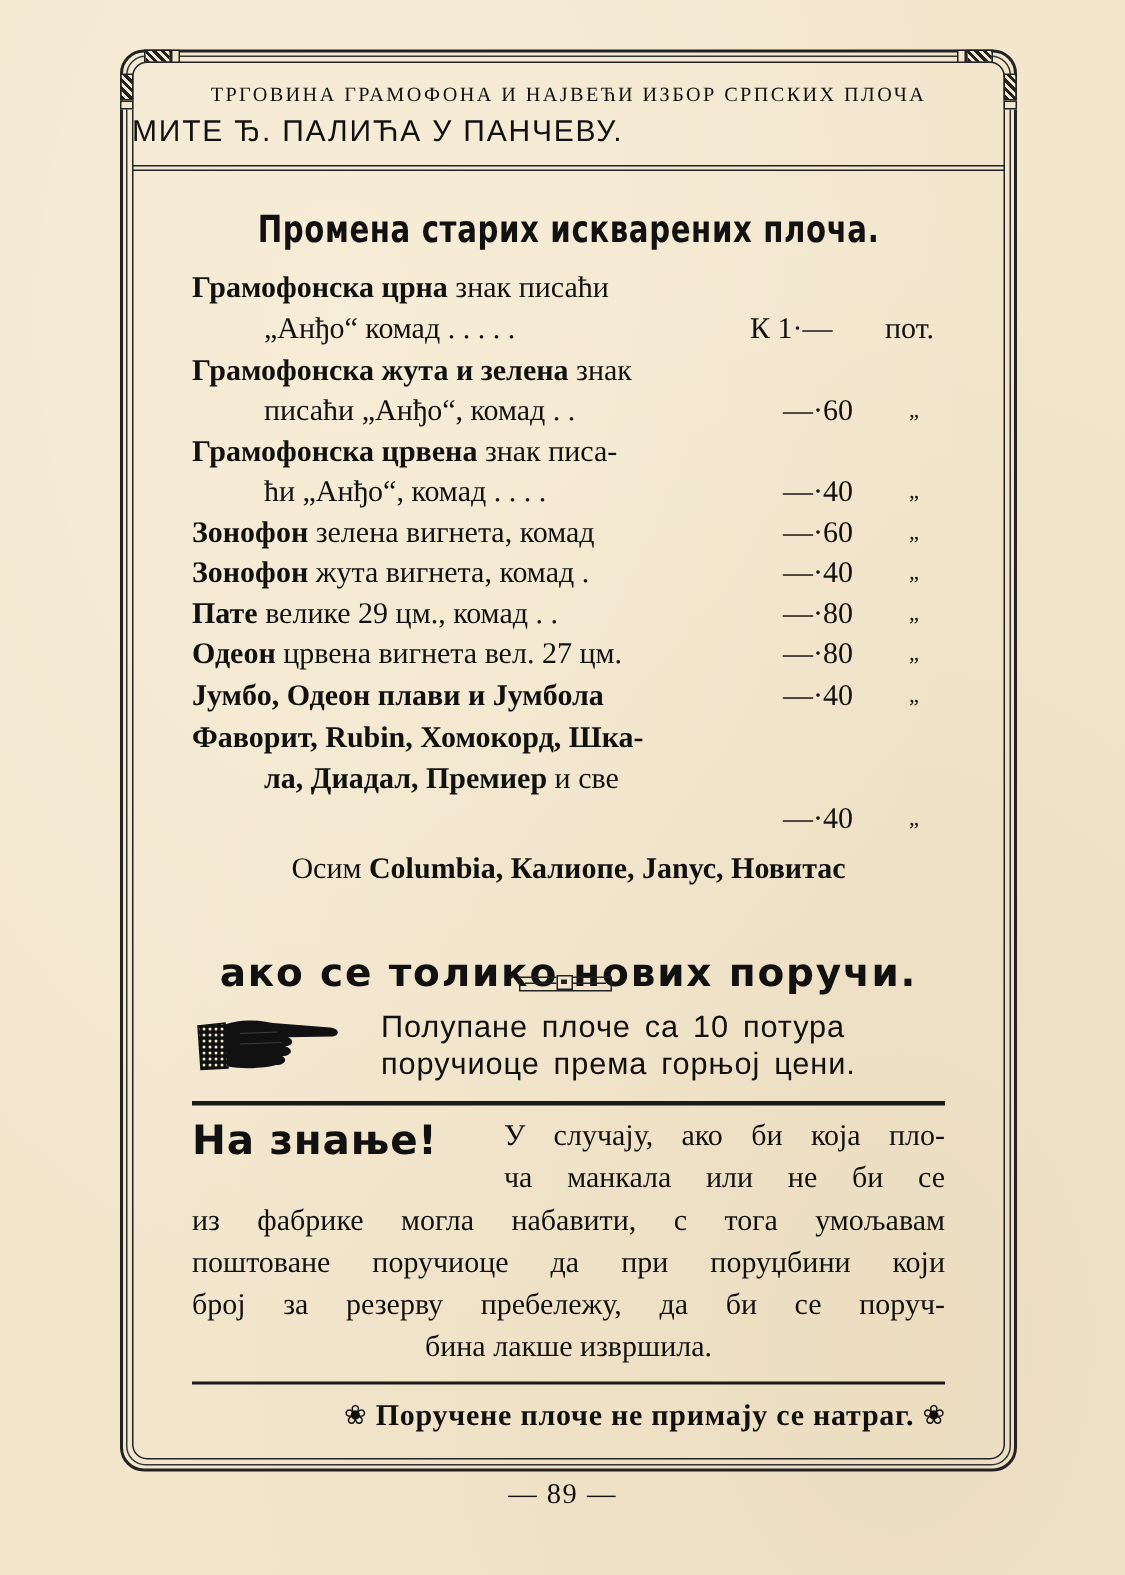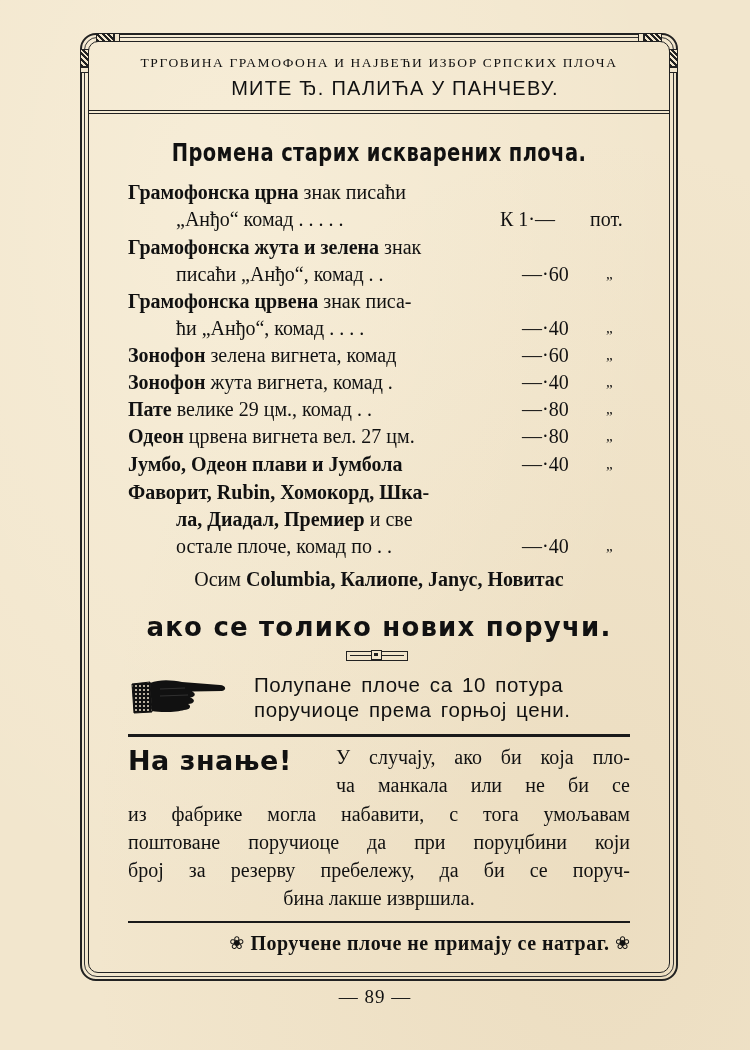--- a/index.html
+++ b/index.html
@@ -69,25 +69,23 @@
     left: 88px; width: 582px;
     top: 55px;
     text-align: center;
     font-size: 13.5px;
     letter-spacing: 1.6px;
   }
   .hdr-line2 {
     position: absolute;
     left: 88px; width: 582px;
     top: 77px;
-    text-align: center;
     font-family: "Liberation Sans", "DejaVu Sans", sans-serif;
     font-size: 20px;
     letter-spacing: 1.2px;
-    margin-left: 16px;
   }
   .rule-double {
     position: absolute;
     left: 88px; width: 582px;
     height: 4px;
     border-top: 1.5px solid #222;
     border-bottom: 1px solid #222;
     box-sizing: border-box;
   }
 
@@ -139,21 +137,21 @@
   .except-line {
     position: absolute;
     left: 88px; width: 582px;
     top: 568px;
     text-align: center;
     font-size: 20px;
   }
   .big-line {
     position: absolute;
     left: 88px; width: 582px;
-    top: 612px;
+    top: 634px;
     text-align: center;
     font-family: "DejaVu Sans", sans-serif;
     font-weight: bold;
     font-size: 26px;
     letter-spacing: 1.2px;
   }
 
   
   .ornament {
     position: absolute;
@@ -334,21 +332,20 @@
       <span class="price-val">—·40</span>
       <span class="price-unit">„</span>
     </div>
     <div class="price-row" style="top:479px;">
       <span class="price-text" style="left:0"><b>Фаворит, Rubin, Хомокорд, Шка-</b><span></span></span>
     </div>
     <div class="price-row" style="top:506px;">
       <span class="price-text" style="left:48px"><b>ла, Диадал, Премиер</b><span> и све</span></span>
     </div>
     <div class="price-row" style="top:533px;">
-      <span class="price-text" style="left:48px">остале плоче, комад по . .</span>
       <span class="price-val">—·40</span>
       <span class="price-unit">„</span>
     </div>
   </div>
 
   <div class="except-line">
     <span>Осим </span><b>Columbia, Калиопе, Janус, Новитас</b>
   </div>
   <div class="big-line">ако се толико нових поручи.</div>
 

